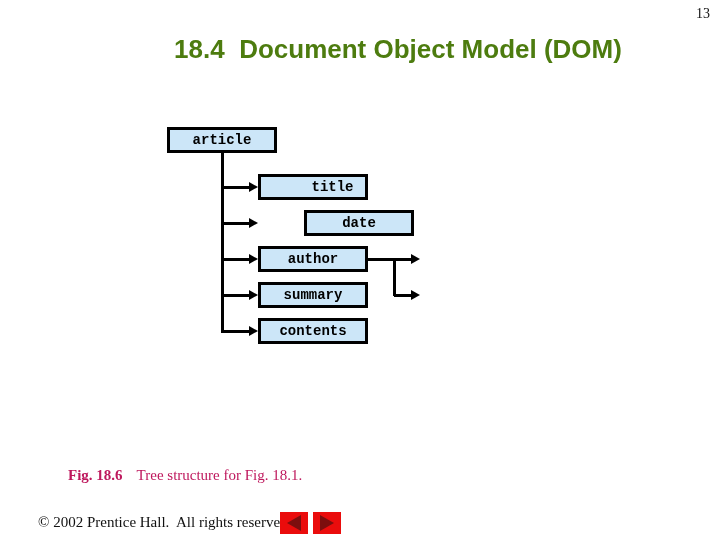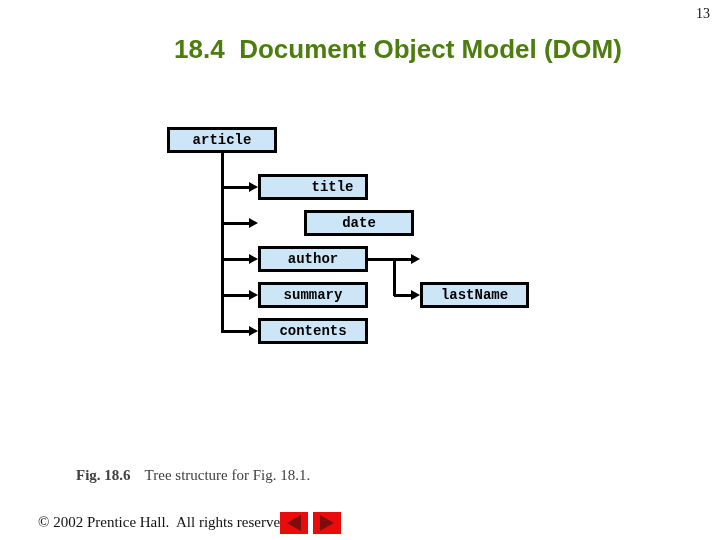--- a/index.html
+++ b/index.html
@@ -60,21 +60,21 @@
   #node-article   { left: 167px; top: 127px; width: 110px; height: 26px; }
   #node-title     { left: 258px; top: 174px; width: 110px; height: 26px; padding-left: 39px; }
   #node-date      { left: 276px; top: 210px; width: 110px; height: 26px; margin-left: 28px; }
   #node-author    { left: 258px; top: 246px; width: 110px; height: 26px; }
   #node-summary   { left: 258px; top: 282px; width: 110px; height: 26px; }
   #node-contents  { left: 258px; top: 318px; width: 110px; height: 26px; }
   #node-firstName { left: 420px; top: 246px; width: 109px; height: 26px; }
   #node-lastName  { left: 420px; top: 282px; width: 109px; height: 26px; }
 
   
-  #caption { top: 467px; left: 68px; font-size: 15px; color: #404040; margin-left: 8px; }
+  #caption { top: 467px; left: 68px; font-size: 15px; color: #be185d; }
   #caption .fig-label { font-weight: bold; margin-right: 14px; }
 
   
   #footer-copyright {
     top: 514px; left: 38px;
     font-size: 15px; color: #111;
     white-space: pre;
   }
 
   
@@ -112,21 +112,20 @@
   <div id="slide-title" class="abs">18.4  Document Object Model (DOM)</div>
 
   <div id="diagram" class="abs">
 
     <div class="node" id="node-article">article</div>
     <div class="node" id="node-title">title</div>
     <div class="node" id="node-date">date</div>
     <div class="node" id="node-summary">summary</div>
     <div class="node" id="node-author">author</div>
     <div class="node" id="node-contents">contents</div>
-    <div class="node" id="node-lastName">lastName</div>
 
     <div class="vline" style="left:221px; top:152px; width:3px; height:180px;"></div>
 
     <div class="hline" style="left:221px; top:186px; width:28px; height:3px;"></div>
     <div class="arrowhead" style="left:249px; top:182px;"></div>
 
     <div class="hline" style="left:221px; top:222px; width:28px; height:3px;"></div>
     <div class="arrowhead" style="left:249px; top:218px;"></div>
 
     <div class="hline" style="left:221px; top:258px; width:28px; height:3px;"></div>

